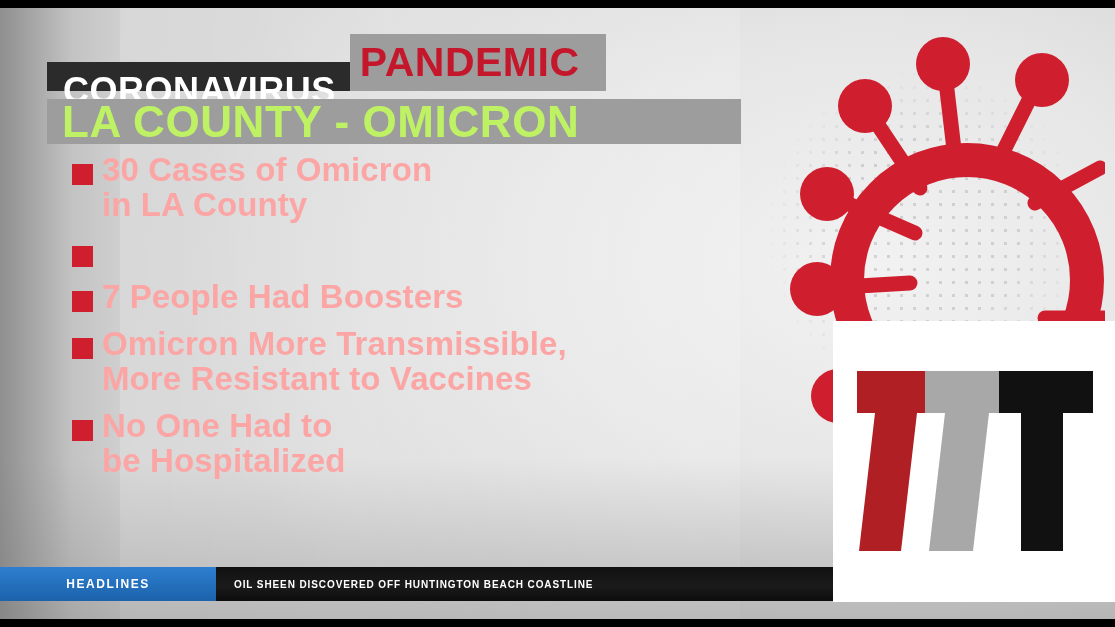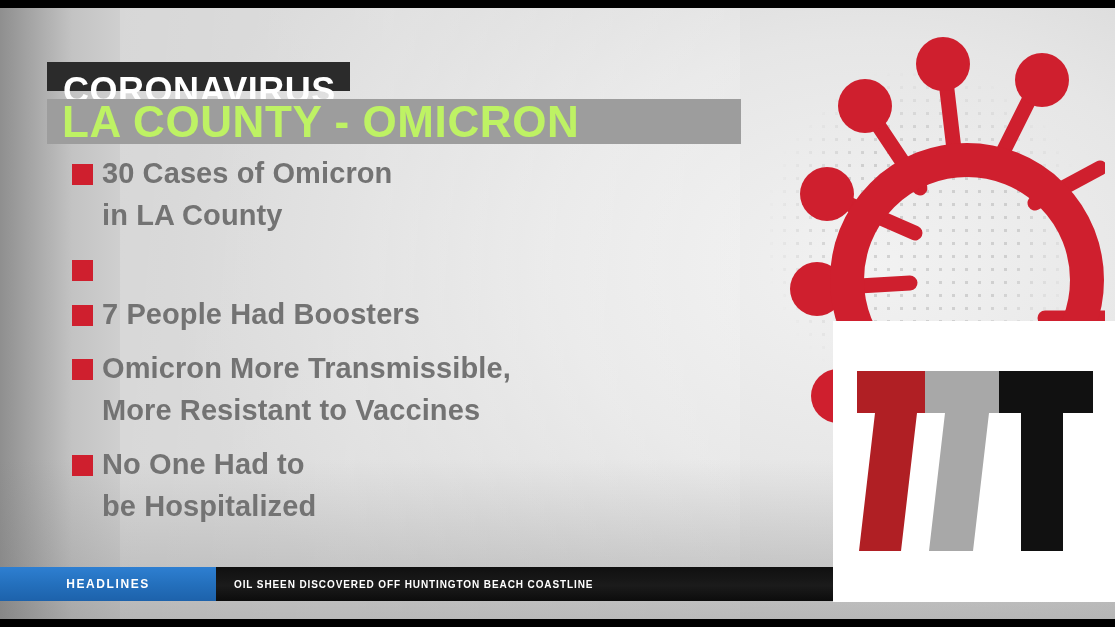--- a/index.html
+++ b/index.html
@@ -111,24 +111,24 @@
     margin-bottom: 12px;
   }
   .bullet-square {
     width: 21px; height: 21px;
     background: #cf1f2e;
     margin-top: 12px;
     margin-right: 9px;
     flex: 0 0 auto;
   }
   .bullet-text {
-    color: #737373;
-    font-size: 29px;
-    font-weight: 700;
-    line-height: 42px;
+    color: #fca5a5;
+    font-size: 33px;
+    font-weight: 700;
+    line-height: 35px;
     letter-spacing: 0.1px;
     white-space: pre-line;
   }
 
   
   .ticker {
     position: absolute; left: 0; bottom: 18px;
     width: 1115px; height: 34px;
     background: linear-gradient(180deg, #101010 0%, #1b1b1b 55%, #0c0c0c 100%);
     display: flex; align-items: stretch;
@@ -210,20 +210,21 @@
         <circle cx="133" cy="378" r="27"></circle>
         <circle cx="244" cy="450" r="27"></circle>
         <circle cx="357" cy="419" r="27"></circle>
 
         <circle cx="262" cy="262" r="120" fill="none" stroke="#cf1f2e" stroke-width="34"></circle>
       </g>
     </svg>
 
     <div class="title-row">
       <div class="title-dark">CORONAVIRUS</div>
+      <div class="title-gray">PANDEMIC</div>
     </div>
     <div class="subtitle-bar"></div>
     <div class="subtitle-text">LA COUNTY - OMICRON</div>
 
     <div class="bullets">
       <div class="bullet">
         <span class="bullet-square"></span>
         <span class="bullet-text">30 Cases of Omicron
 in LA County</span>
       </div>

